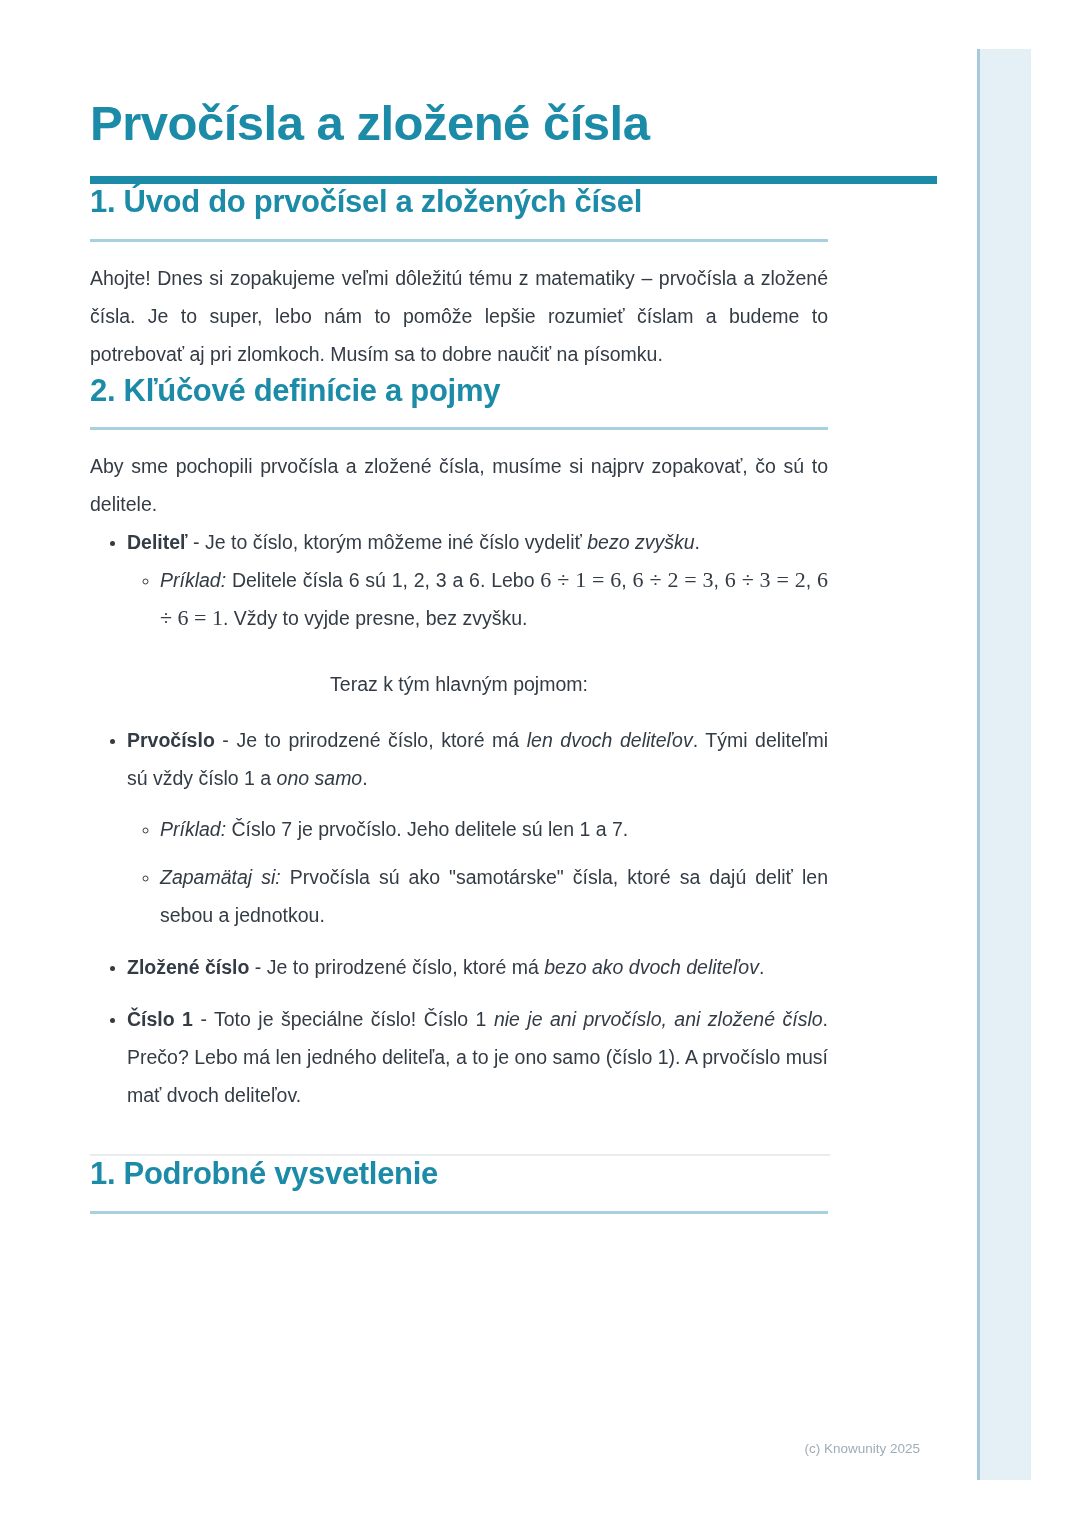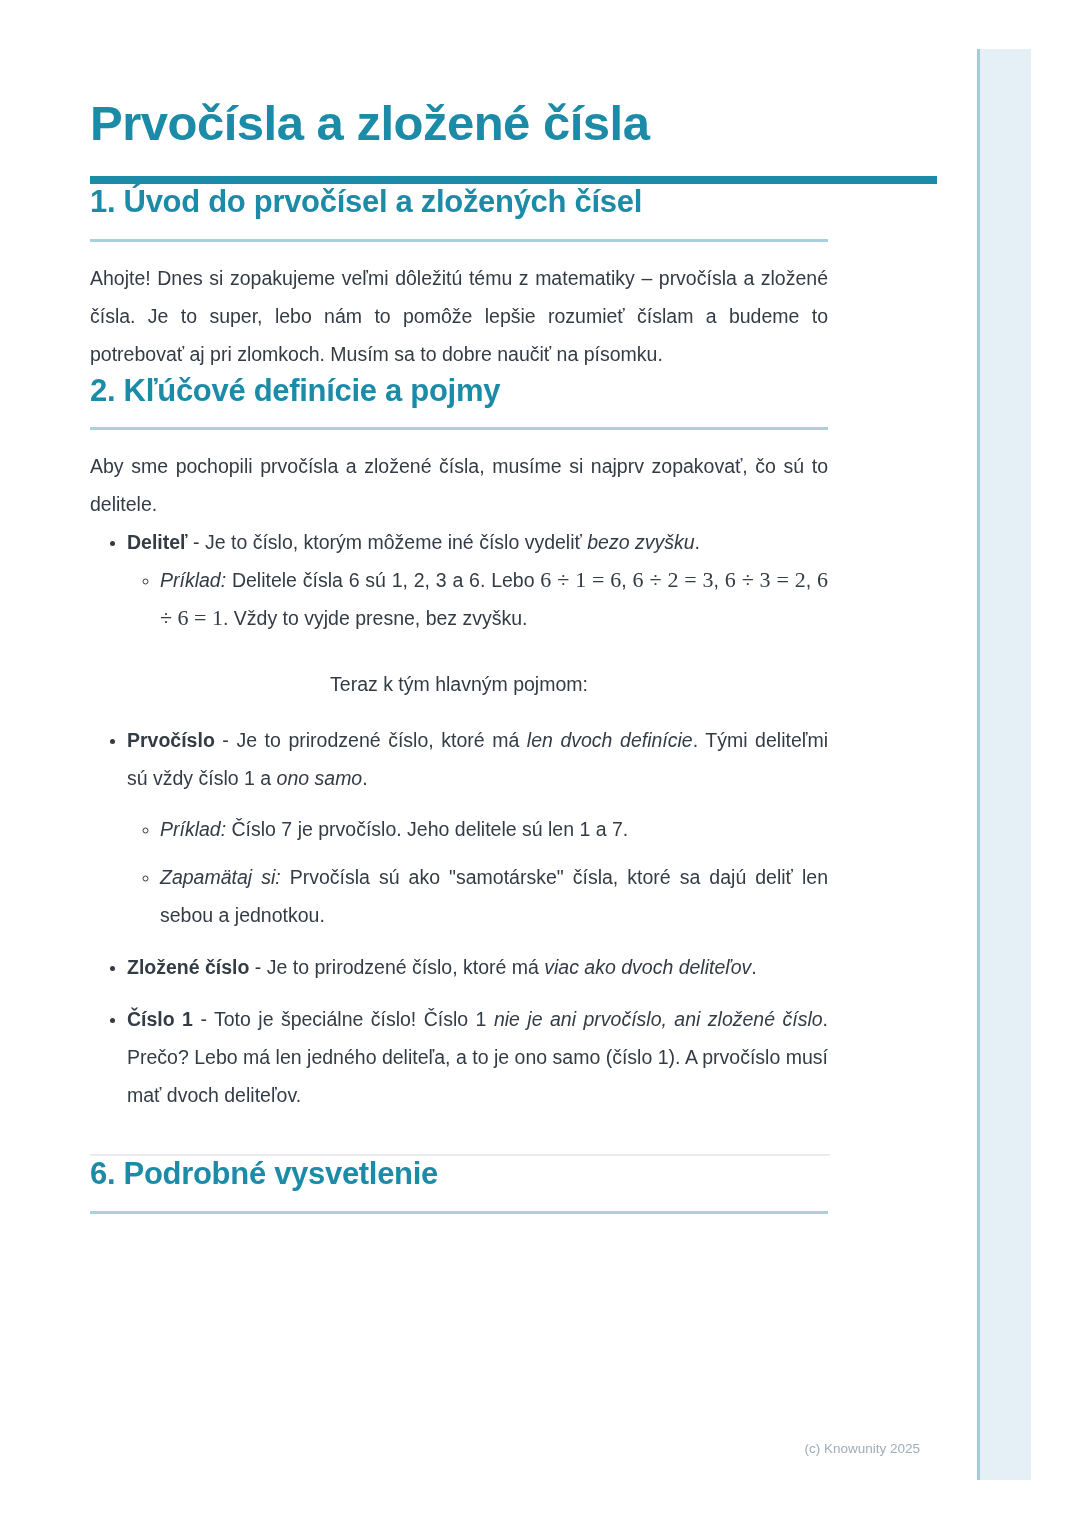--- a/index.html
+++ b/index.html
@@ -132,30 +132,30 @@
 
     <ul class="l1 list-tight">
         <li><span class="seg-b">Deliteľ</span><span> - Je to číslo, ktorým môžeme iné číslo vydeliť </span><span class="seg-i">bezo zvyšku</span><span>.</span><ul class="l2">
             <li><span class="seg-i">Príklad:</span><span> Delitele čísla 6 sú 1, 2, 3 a 6. Lebo </span><span class="seg-m">6 ÷ 1 = 6</span><span>, </span><span class="seg-m">6 ÷ 2 = 3</span><span>, </span><span class="seg-m">6 ÷ 3 = 2</span><span>, </span><span class="seg-m">6 ÷ 6 = 1</span><span>. Vždy to vyjde presne, bez zvyšku.</span></li>
           </ul></li>
       </ul>
 
     <p class="body-para transition-para"><span>Teraz k tým hlavným pojmom:</span></p>
 
     <ul class="l1 list-defs">
-        <li><span class="seg-b">Prvočíslo</span><span> - Je to prirodzené číslo, ktoré má </span><span class="seg-i">len dvoch definície</span><span>. Tými deliteľmi sú vždy číslo 1 a </span><span class="seg-i">ono samo</span><span>.</span><ul class="l2">
+        <li><span class="seg-b">Prvočíslo</span><span> - Je to prirodzené číslo, ktoré má </span><span class="seg-i">len dvoch deliteľov</span><span>. Tými deliteľmi sú vždy číslo 1 a </span><span class="seg-i">ono samo</span><span>.</span><ul class="l2">
             <li><span class="seg-i">Príklad:</span><span> Číslo 7 je prvočíslo. Jeho delitele sú len 1 a 7.</span></li>
             <li><span class="seg-i">Zapamätaj si:</span><span> Prvočísla sú ako "samotárske" čísla, ktoré sa dajú deliť len sebou a jednotkou.</span></li>
           </ul></li>
-        <li><span class="seg-b">Zložené číslo</span><span> - Je to prirodzené číslo, ktoré má </span><span class="seg-i">viac ako dvoch deliteľov</span><span>.</span></li>
+        <li><span class="seg-b">Zložené číslo</span><span> - Je to prirodzené číslo, ktoré má </span><span class="seg-i">bezo ako dvoch deliteľov</span><span>.</span></li>
         <li><span class="seg-b">Číslo 1</span><span> - Toto je špeciálne číslo! Číslo 1 </span><span class="seg-i">nie je ani prvočíslo, ani zložené číslo</span><span>. Prečo? Lebo má len jedného deliteľa, a to je ono samo (číslo 1). A prvočíslo musí mať dvoch deliteľov.</span></li>
       </ul>
 
     <div class="section-divider"></div>
 
-    <h2 class="section-heading s3">6. Podrobné vysvetlenie</h2>
+    <h2 class="section-heading s3">1. Podrobné vysvetlenie</h2>
     <div class="heading-rule"></div>
 
   </div>
 
   <div class="copyright">(c) Knowunity 2025</div>
 
 </div>
 
 </body></html>

